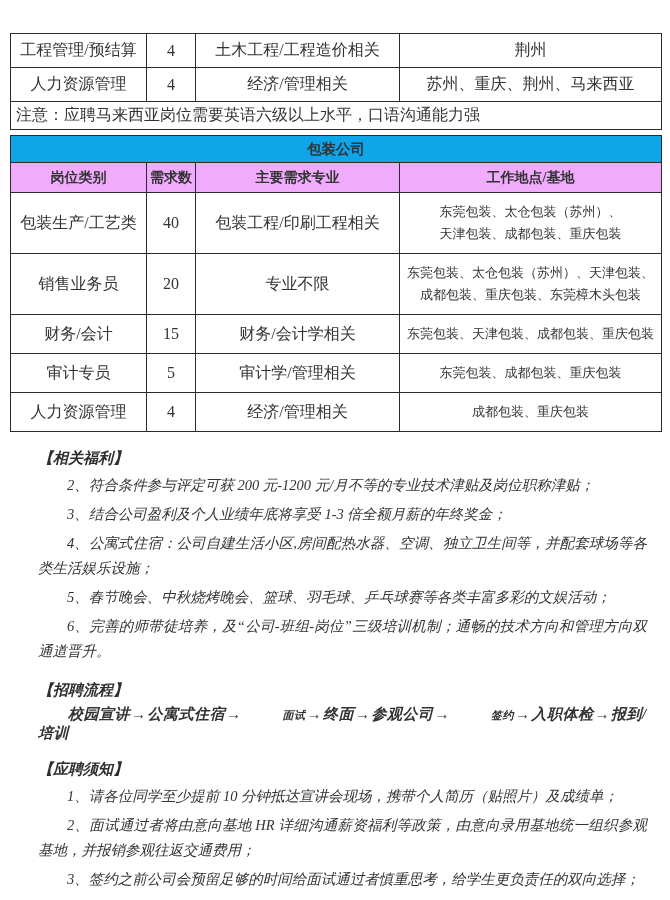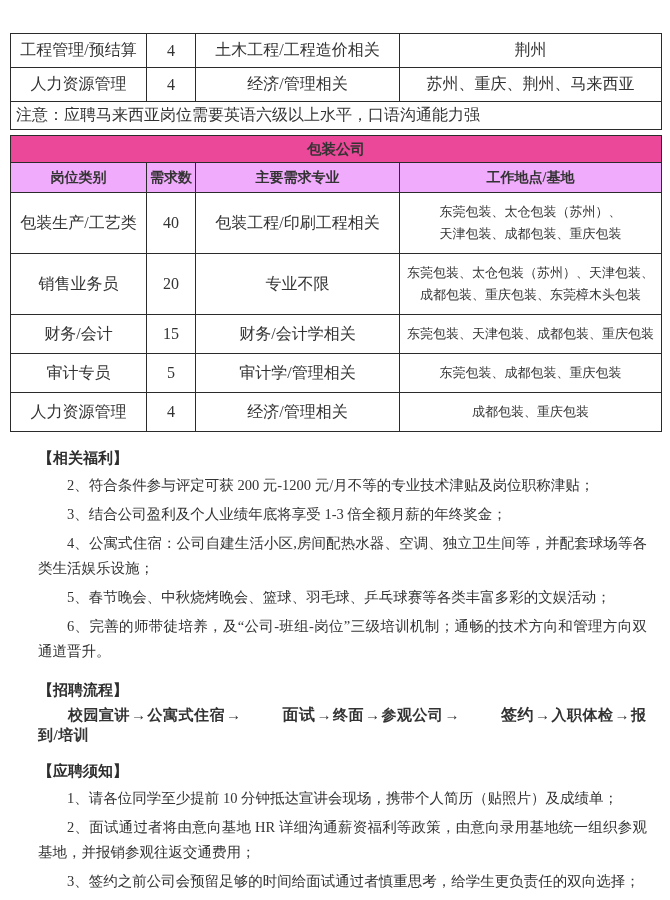--- a/index.html
+++ b/index.html
@@ -13,33 +13,33 @@
   
   table.tbl{border-collapse:collapse;width:651px;table-layout:fixed;}
   .tbl td,.tbl th{
     border:1px solid #2b2b2b;text-align:center;vertical-align:middle;
     font-size:16px;font-weight:normal;padding:2px 3px;box-sizing:border-box;
   }
   .c1{width:136px}.c2{width:49px}.c3{width:204px}.c4{width:262px}
   .t1 td{height:34px;}
   td.note-cell{text-align:left;padding-left:5px;height:28px;}
   .t2{margin-top:5px;}
-  .t2 td.title-cell{background:#ec4899;font-weight:bold;font-size:14.5px;height:27px;}
+  .t2 td.title-cell{background:#0ea5e9;font-weight:bold;font-size:14.5px;height:27px;}
   .t2 th{background:#f0abfc;font-weight:bold;font-size:14px;height:30px;}
   .t2 td{height:33px;}
   .t2 .loc{font-size:13px;line-height:22px;white-space:pre-line;padding:8px 1px;}
   .t2 tr.rh-tall td{height:55px;}
   .t2 tr.rh-mid td{height:46px;}
 
   
-  section{padding:0 14px 0 28px;}
+  section{padding:0 14px 0 28px;font-style:italic;}
   h3.sec{font-size:15px;font-weight:bold;color:#2e2e2e;margin:17px 0 5px;}
   p.item{font-size:14.5px;line-height:25px;margin:0 0 4px;text-indent:2em;text-align:justify;}
   p.flow{font-weight:bold;font-size:15px;margin:2px 0 0;text-indent:2em;letter-spacing:0.5px;}
-  p.flow .sm{font-size:16px;padding-left:40px;}
+  p.flow .sm{font-size:11px;padding-left:40px;}
   p.flow .ar{padding:0 1px;}
 </style>
 </head>
 <body>
 
 <div class="page">
 
   <table class="tbl t1">
     <colgroup>
         <col class="c1">

